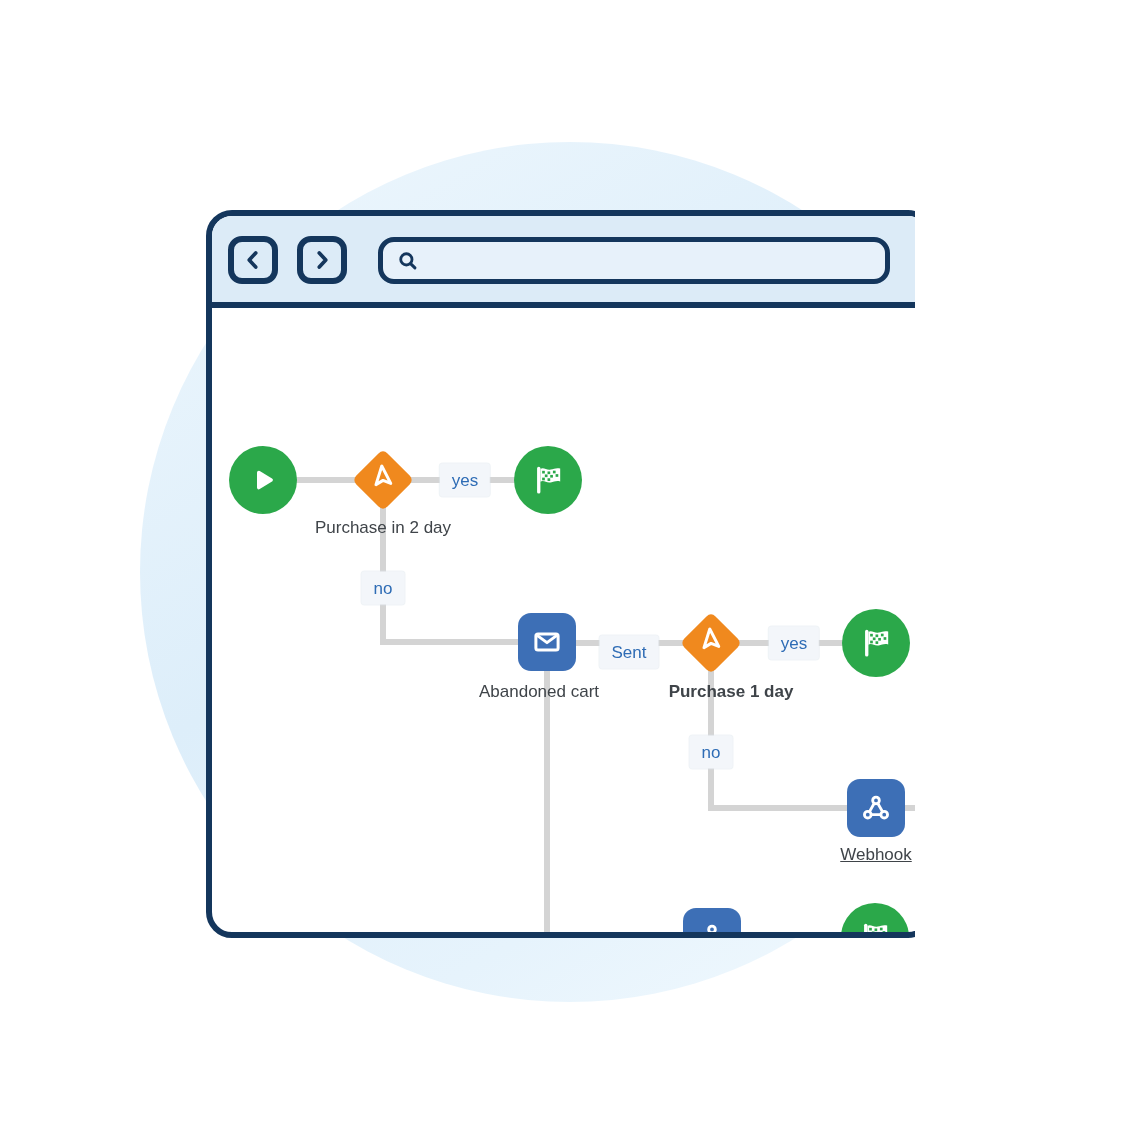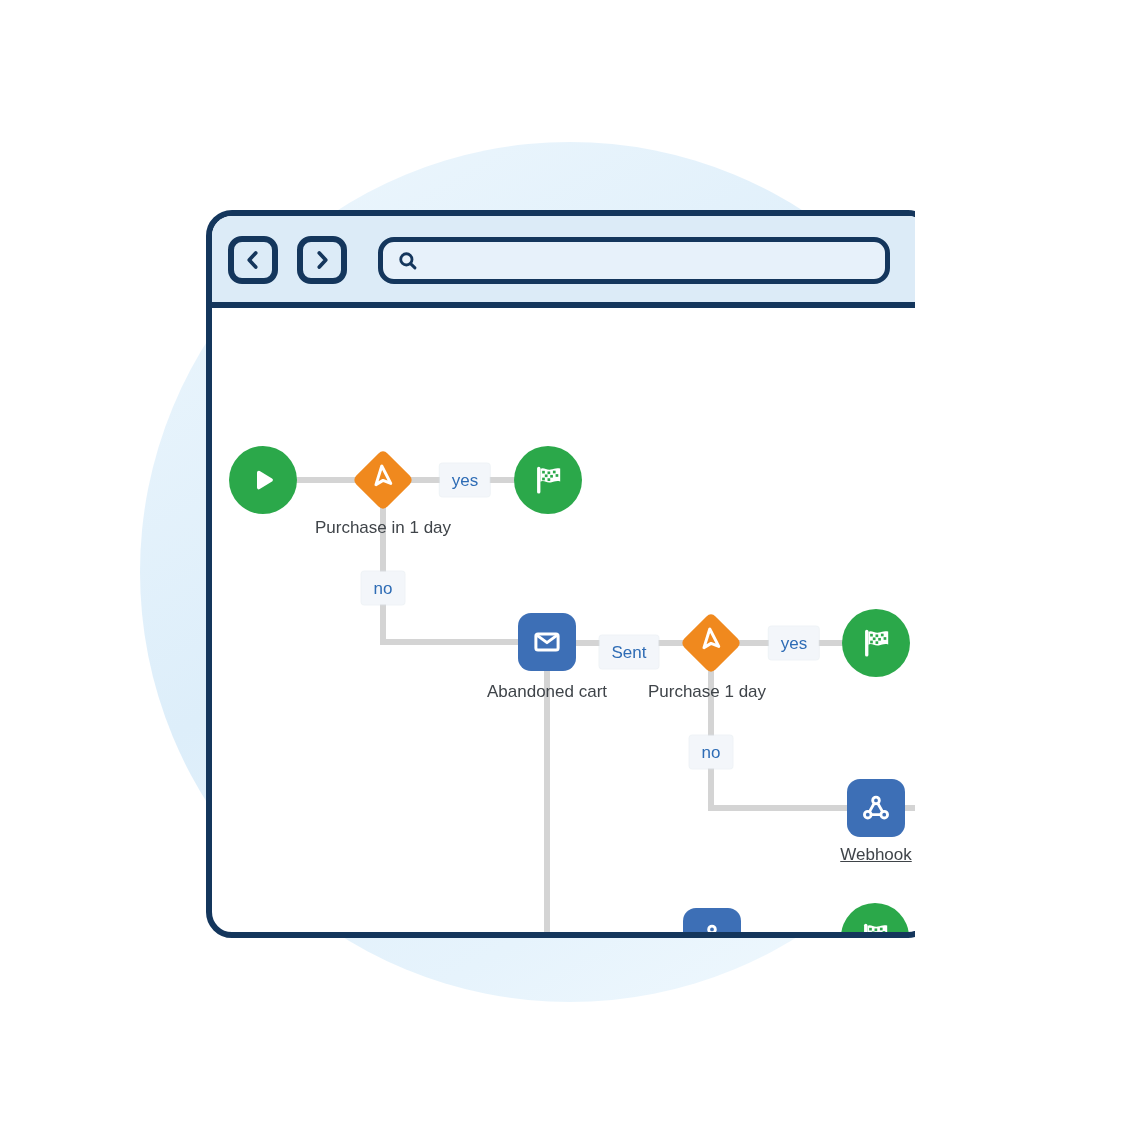--- a/index.html
+++ b/index.html
@@ -71,22 +71,22 @@
   .pos-d1      { left:171px; top:172px; }
   .pos-flag1   { left:336px; top:172px; }
   .pos-mail    { left:335px; top:334px; }
   .pos-d2      { left:499px; top:335px; }
   .pos-flag2   { left:664px; top:335px; }
   .pos-wh1     { left:664px; top:500px; }
   .pos-wh2     { left:500px; top:629px; }
   .pos-flag3   { left:663px; top:629px; }
 
   .lbl-d1   { left:171px; top:220px; }
-  .lbl-mail { left:335px; top:384px; }
-  .lbl-d2   { left:495px; top:384px; }
+  .lbl-mail { left:327px; top:384px; }
+  .lbl-d2   { left:519px; top:384px;font-weight:bold; }
   .lbl-wh1  { left:664px; top:547px;text-decoration:underline; }
 
   .elbl-yes1 { left:253px; top:172px; }
   .elbl-no1  { left:171px; top:280px; }
   .elbl-sent { left:417px; top:344px; }
   .elbl-yes2 { left:582px; top:335px; }
   .elbl-no2  { left:499px; top:444px; }
 </style>
 </head>
 <body>
@@ -248,20 +248,20 @@
               <rect x="10.0" y="8.5" width="1.7" height="1.7"></rect>
                 <rect x="13.4" y="8.8" width="1.7" height="1.7"></rect>
                 <rect x="16.8" y="8.3" width="1.7" height="1.7"></rect>
               <rect x="8.3" y="10.5" width="1.7" height="1.7"></rect>
                 <rect x="11.7" y="10.9" width="1.7" height="1.7"></rect>
             </g>
           </svg>
         </span>
       </div>
 
-      <div class="node-label lbl-d1">Purchase in 1 day</div>
+      <div class="node-label lbl-d1">Purchase in 2 day</div>
       <div class="node-label lbl-mail">Abandoned cart</div>
       <div class="node-label lbl-d2">Purchase 1 day</div>
       <div class="node-label lbl-wh1">Webhook</div>
 
     </div>
   </div>
 </div>
 
 </body></html>

